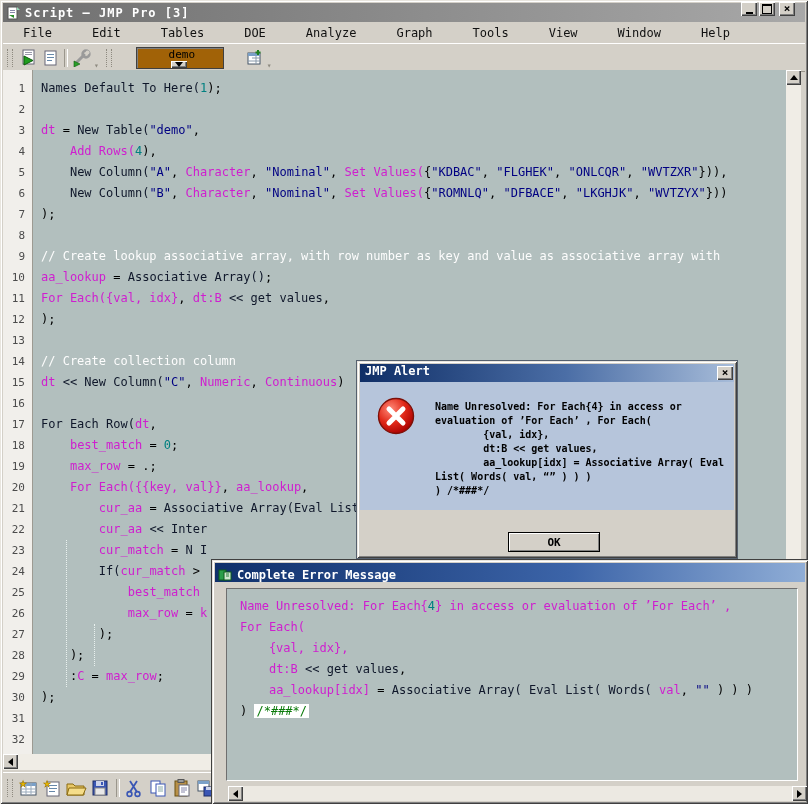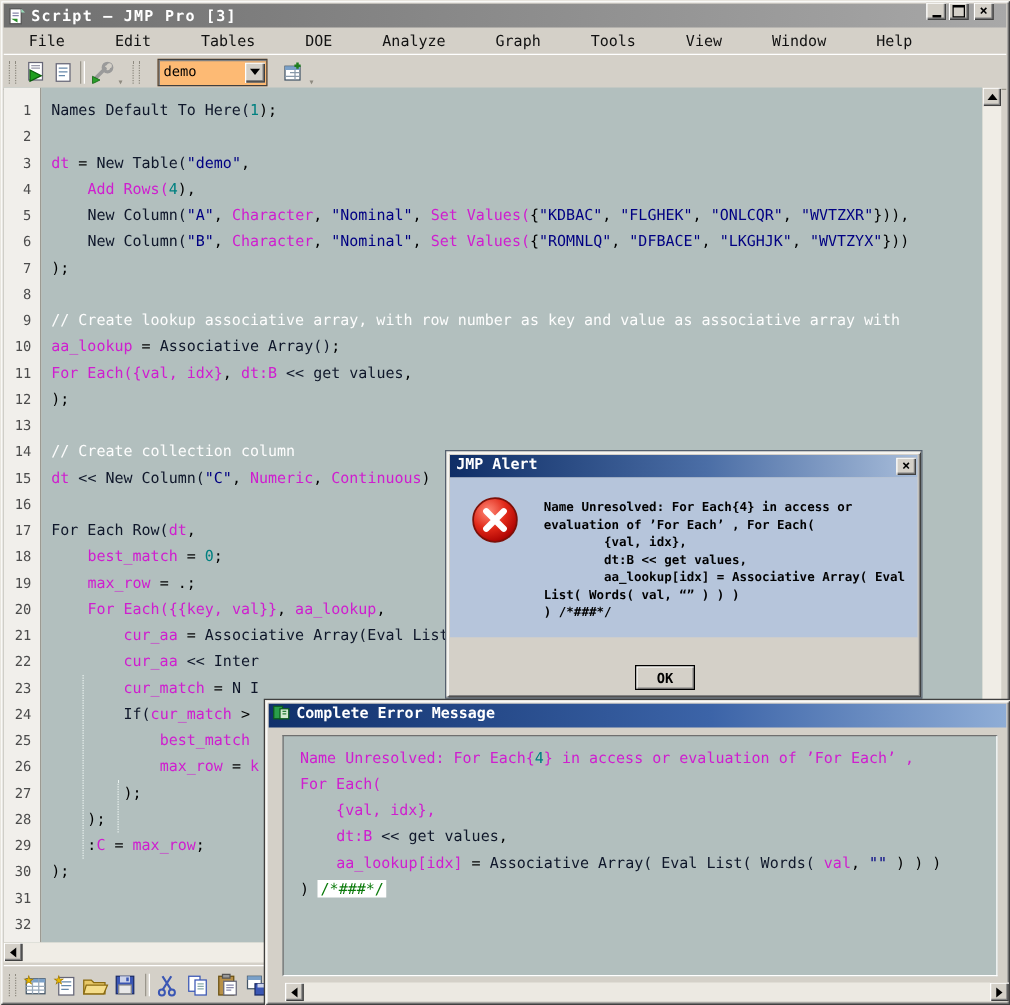--- a/index.html
+++ b/index.html
@@ -24,22 +24,22 @@
       font-size:12px;color:#111;}
   .menu-item{padding:2px 20px;cursor:default;}
   .toolbar{left:3px;top:43px;width:802px;height:27px;
       border-top:1px solid #fff;border-bottom:1px solid #9a968c;
       display:flex;align-items:center;}
   .grip{width:4px;height:18px;border-left:1px dotted #8e8a80;border-right:1px dotted #8e8a80;margin:0 4px;}
   .tb-sep{width:2px;height:18px;border-left:1px solid #9a968c;border-right:1px solid #fff;margin:0 3px;}
   .tb-btn{width:22px;height:22px;display:flex;align-items:center;justify-content:center;background:transparent;border:none;padding:0;}
   .chev{color:#8e8a80;font-size:8px;align-self:flex-end;margin:0 3px 1px 1px;}
   
-  .combo{width:86px;height:20px;background:#fdba74;border:1px solid #404040;
-      box-shadow:inset 1px 1px 0 #808080;display:flex;align-items:center;margin:0 10px;}
+  .combo{width:86px;height:20px;background:#a16207;border:1px solid #404040;
+      box-shadow:inset 1px 1px 0 #808080;display:flex;align-items:center;margin:0 20px;flex-direction:column;}
   .combo-text{flex:1;font-size:11px;color:#000;padding-left:4px;}
   .combo-btn{width:16px;height:16px;margin-right:1px;background:#d4d0c8;
       box-shadow:inset 1px 1px 0 #fff, inset -1px -1px 0 #404040, inset -2px -2px 0 #808080;
       display:flex;align-items:center;justify-content:center;}
   .arr-down{width:0;height:0;border-left:4px solid transparent;border-right:4px solid transparent;border-top:5px solid #000;}
   .arr-up{width:0;height:0;border-left:4px solid transparent;border-right:4px solid transparent;border-bottom:5px solid #000;}
   .arr-left{width:0;height:0;border-top:4px solid transparent;border-bottom:4px solid transparent;border-right:5px solid #000;}
   .arr-right{width:0;height:0;border-top:4px solid transparent;border-bottom:4px solid transparent;border-left:5px solid #000;}
   
   .editor{left:3px;top:70px;width:783px;height:684px;background:#b2bfbe;overflow:hidden;}
@@ -64,30 +64,30 @@
   .alert{left:357px;top:361px;width:380px;height:197px;background:#d4d0c8;z-index:10;
       box-shadow:inset 1px 1px 0 #e8e5de, inset -1px -1px 0 #404040, inset 2px 2px 0 #fff, inset -2px -2px 0 #808080;
       outline:1px solid #55606e;}
   .alert-titlebar{position:absolute;left:3px;top:3px;width:374px;height:18px;
       background:linear-gradient(90deg,#0f2e66 0%,#4b6ea6 55%,#a7bcd9 100%);
       display:flex;align-items:flex-start;color:#fff;font-weight:bold;font-size:12px;}
   .alert-body{position:absolute;left:3px;top:21px;width:374px;height:128px;background:#b6c5db;}
   .alert-text{position:absolute;left:75px;top:18px;font-size:10px;font-weight:bold;color:#000;}
   .alert-text div{height:14px;line-height:14px;white-space:pre;}
   .alert-bottom{position:absolute;left:3px;top:149px;width:374px;height:45px;background:#d4d0c8;}
-  .ok-btn{position:absolute;left:148px;top:22px;width:48px;height:20px;background:#d4d0c8;
+  .ok-btn{position:absolute;left:148px;top:22px;width:92px;height:20px;background:#d4d0c8;
       border:1px solid #000;box-shadow:inset 1px 1px 0 #fff, inset -1px -1px 0 #808080;
       font-family:"DejaVu Sans Mono",monospace;font-size:11px;font-weight:bold;color:#000;}
   
   .errwin{left:212px;top:560px;width:596px;height:244px;background:#d4d0c8;z-index:20;
       box-shadow:inset 1px 1px 0 #e8e5de, inset -1px -1px 0 #404040, inset 2px 2px 0 #fff, inset -2px -2px 0 #808080;
       outline:1px solid #404040;}
   .err-titlebar{position:absolute;left:3px;top:3px;width:590px;height:19px;
       background:linear-gradient(90deg,#10306b 0%,#3c64a8 60%,#8fadd6 100%);
-      display:flex;align-items:flex-start;color:#fff;font-weight:bold;font-size:12px;}
+      display:flex;align-items:flex-end;color:#fff;font-weight:bold;font-size:12px;}
   .err-panel{position:absolute;left:14px;top:28px;width:572px;height:193px;background:#b2bfbe;
       border:1px solid #6f6f6f;border-right-color:#fff;border-bottom-color:#fff;
       box-sizing:border-box;padding:7px 0 0 13px;overflow:hidden;}
   .err-panel .code-line{height:21px;}
 </style>
 </head>
 <body>
 
 <div class="abs main-frame">
 

